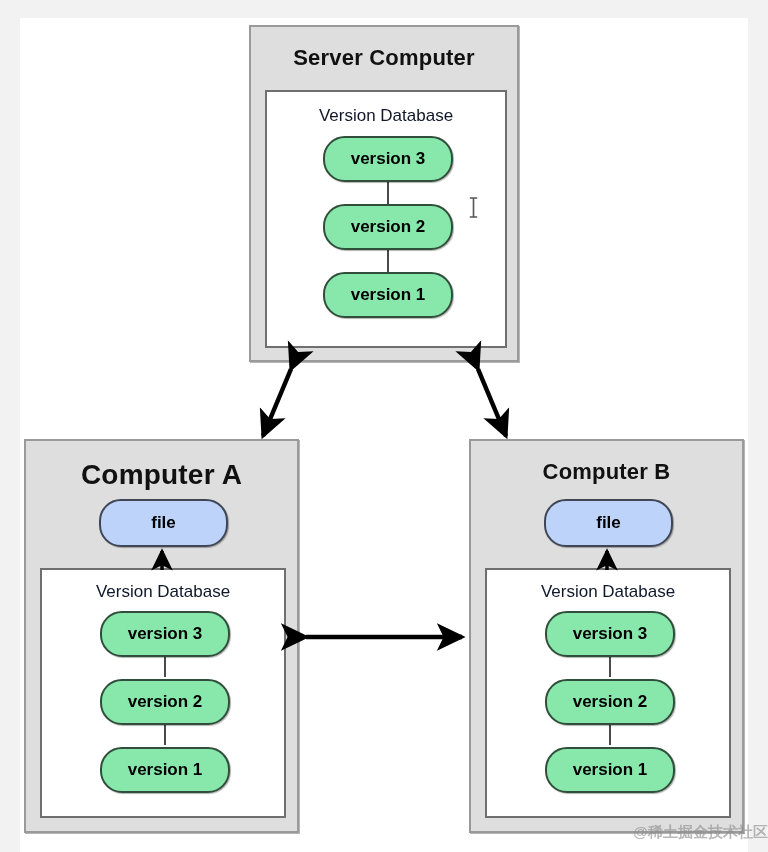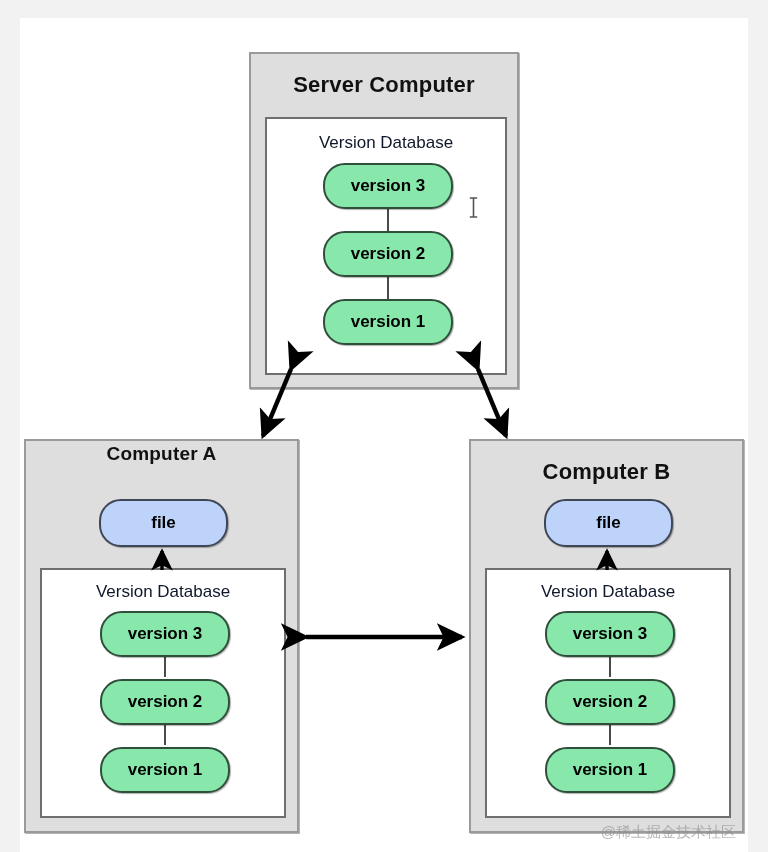--- a/index.html
+++ b/index.html
@@ -99,60 +99,61 @@
     left: 0;
     top: 0;
     width: 768px;
     height: 852px;
     pointer-events: none;
   }
 
   
   #watermark {
     position: absolute;
-    right: 32px;
+    right: 0;
     bottom: 10px;
     font-size: 15px;
     color: #8d8d8d;
     opacity: 0.62;
     white-space: nowrap;
+    font-weight: bold;
   }
 
   
   #caret {
     position: absolute;
     left: 469px;
     top: 197px;
     width: 9px;
     height: 21px;
   }
 </style>
 </head>
 <body>
 
 <div id="canvas">
   <div id="surface"></div>
 
-  <div class="panel" style="left:249px; top:25px; width:270px; height:337px;margin-top:27px;">
+  <div class="panel" style="left:249px; top:25px; width:270px; height:337px;">
     <div class="panel-title" style="top:18px; font-size:22px;">Server Computer</div>
 
     <div class="vdb" style="left:14px; top:63px; width:242px; height:258px;">
       <div class="vdb-title" style="top:14px; font-size:17px;">Version Database</div>
 
       <div class="connector" style="left:120px; top:88px; height:24px;"></div>
       <div class="connector" style="left:120px; top:156px; height:24px;"></div>
 
       <div class="pill version" style="left:56px; top:44px; width:130px; height:46px; font-size:17px;">version 3</div>
       <div class="pill version" style="left:56px; top:112px; width:130px; height:46px; font-size:17px;">version 2</div>
       <div class="pill version" style="left:56px; top:180px; width:130px; height:46px; font-size:17px;">version 1</div>
     </div>
   </div>
 
   <div class="panel" style="left:24px; top:439px; width:275px; height:394px;">
-    <div class="panel-title" style="top:2px; font-size:19px;">Computer A</div>
+    <div class="panel-title" style="top:18px; font-size:28px;">Computer A</div>
 
     <div class="pill file" style="left:73px; top:58px; width:129px; height:48px; font-size:17px;">file</div>
 
     <div class="vdb" style="left:14px; top:127px; width:246px; height:250px;">
       <div class="vdb-title" style="top:12px; font-size:17px;">Version Database</div>
 
       <div class="connector" style="left:122px; top:85px; height:22px;"></div>
       <div class="connector" style="left:122px; top:153px; height:22px;"></div>
 
       <div class="pill version" style="left:58px; top:41px; width:130px; height:46px; font-size:17px;">version 3</div>

